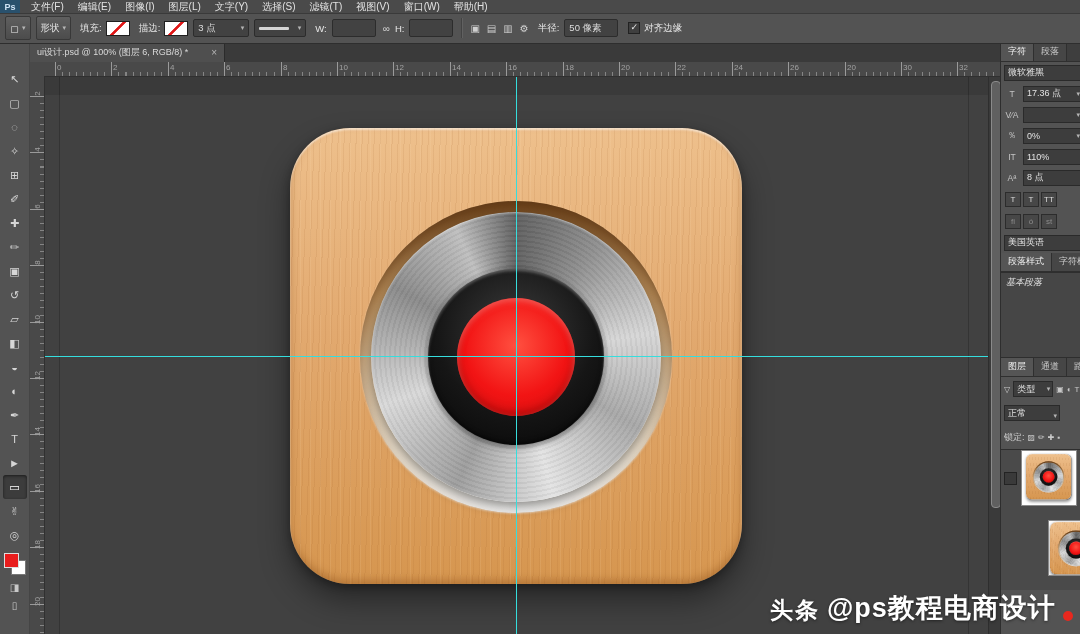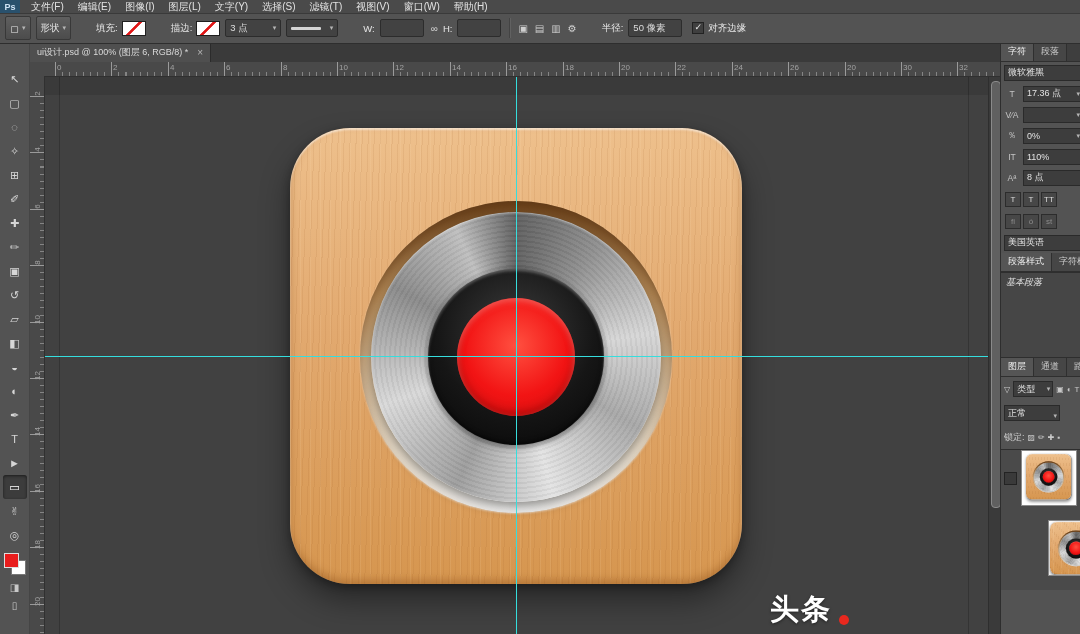--- a/index.html
+++ b/index.html
@@ -15,21 +15,21 @@
   .pslogo{width:20px;height:13px;display:flex;align-items:center;justify-content:center;
     font-size:9px;font-weight:bold;color:#cfe3f5;background:#29516d;margin-right:4px;}
   .menu-item{font-size:10px;color:#e3e3e3;padding:0 7px;line-height:13px;white-space:nowrap;cursor:default;}
   
   .optionsbar{position:absolute;left:0;top:13px;width:1080px;height:30px;background:#535353;
     border-bottom:1px solid #2e2e2e;display:flex;align-items:center;z-index:19;font-size:9.5px;color:#e6e6e6;}
   .obtn{height:22px;background:linear-gradient(#5f5f5f,#4c4c4c);border:1px solid #383838;border-radius:2px;
     display:flex;align-items:center;padding:0 4px;gap:3px;margin-left:5px;}
   .ofield{height:16px;background:#424242;border:1px solid #2c2c2c;border-radius:2px;
     display:flex;align-items:center;padding:0 4px;gap:3px;margin-left:5px;color:#ddd;}
-  .olabel{margin-left:25px;white-space:nowrap;}
+  .olabel{margin-left:9px;white-space:nowrap;}
   .arr{font-size:7px;color:#b5b5b5;}
   .swatch-none{width:22px;height:13px;border:1px solid #1f1f1f;
     background:linear-gradient(135deg,#fff 44%,#e01616 46%,#e01616 54%,#fff 56%);}
   .oicon{font-size:10px;color:#cfcfcf;margin-left:7px;}
   .linestyle{width:30px;height:3px;background:#d5d5d5;border-radius:1px;}
   .cb{width:10px;height:10px;background:#3f3f3f;border:1px solid #222;margin-left:10px;
     font-size:9px;line-height:9px;color:#e8e8e8;text-align:center;}
   .sep{width:1px;height:20px;background:#434343;border-right:1px solid #616161;margin-left:8px;}
   
   .toolbar{position:absolute;left:0;top:43px;width:30px;height:591px;background:#535353;
@@ -39,21 +39,21 @@
     color:#d6d6d6;font-size:11px;cursor:pointer;}
   .tool.selected{background:#3c3c3c;border-radius:3px;box-shadow:inset 0 1px 3px rgba(0,0,0,.55);color:#fff;}
   .swatches{position:relative;width:22px;height:22px;margin-top:6px;}
   .fgswatch{position:absolute;left:0;top:0;width:13px;height:13px;background:#e81c1c;border:1px solid #ddd;z-index:2;}
   .bgswatch{position:absolute;right:0;bottom:0;width:13px;height:13px;background:#fff;border:1px solid #777;}
   .tb-extra{margin-top:7px;color:#c8c8c8;font-size:10px;}
   
   .tabbar{position:absolute;left:30px;top:43px;width:970px;height:19px;background:#3a3a3a;
     display:flex;align-items:flex-end;z-index:14;}
   .doctab{height:19px;background:#4f4f4f;border-right:1px solid #2b2b2b;display:flex;align-items:center;
-    padding:0 7px;font-size:9px;color:#d9d9d9;gap:9px;white-space:nowrap;}
+    padding:0 7px;font-size:9px;color:#d9d9d9;gap:23px;white-space:nowrap;}
   .doctab .close{color:#b5b5b5;font-size:10px;cursor:pointer;}
   
   .ruler-corner{position:absolute;left:30px;top:62px;width:14px;height:14px;background:#494949;
     border-right:1px solid #333;border-bottom:1px solid #333;z-index:13;}
   .hruler{position:absolute;left:44px;top:62px;width:956px;height:14px;background:#494949;
     border-bottom:1px solid #303030;z-index:13;overflow:hidden;}
   .hruler::before{content:"";position:absolute;left:11px;right:0;bottom:0;height:4px;
     background:repeating-linear-gradient(90deg,#848484 0 1px,transparent 1px 7.05px);}
   .hruler::after{content:"";position:absolute;left:11px;right:0;top:0;bottom:0;
     background:repeating-linear-gradient(90deg,#9a9a9a 0 1px,transparent 1px 56.4px);}
@@ -127,21 +127,21 @@
   .layerslist{background:#4a4a4a;height:140px;position:relative;border-top:1px solid #2e2e2e;}
   .eyebox{position:absolute;left:3px;top:22px;width:11px;height:11px;background:#3a3a3a;border:1px solid #232323;}
   .thumb{position:absolute;width:54px;height:54px;background:#fff;border:1px solid #8a8a8a;overflow:hidden;cursor:pointer;}
   .thumb1{left:20px;top:0px;}
   .thumb2{left:47px;top:70px;}
   .icon-scale{position:absolute;left:4px;top:3px;transform:scale(0.1);transform-origin:0 0;}
   .icon-scale2{position:absolute;left:1px;top:1px;transform:scale(0.115);transform-origin:0 0;}
   
   .watermark{position:absolute;left:770px;top:590px;z-index:50;display:flex;align-items:flex-end;gap:7px;
     color:#fff;font-weight:bold;text-shadow:0 1px 3px rgba(0,0,0,.5);white-space:nowrap;}
-  .wm-brand{font-size:29px;letter-spacing:2px;text-align:right;}
+  .wm-brand{font-size:23px;letter-spacing:2px;text-align:right;}
   .wm-handle{font-size:27px;letter-spacing:1px;}
   .wm-dot{width:10px;height:10px;border-radius:50%;background:#e8281e;margin-bottom:5px;flex:none;}
 </style>
 </head>
 <body>
 
 <div class="menubar">
   <div class="pslogo">Ps</div>
   <span class="menu-item">文件(F)</span>
   <span class="menu-item">编辑(E)</span>
@@ -418,14 +418,15 @@
           </div>
         </div>
       </div>
     </div>
 
   </div>
 </div>
 
 <div class="watermark">
   <span class="wm-brand">头条</span>
+  <span class="wm-handle">@ps教程电商设计</span>
   <span class="wm-dot"></span>
 </div>
 
 </body></html>

